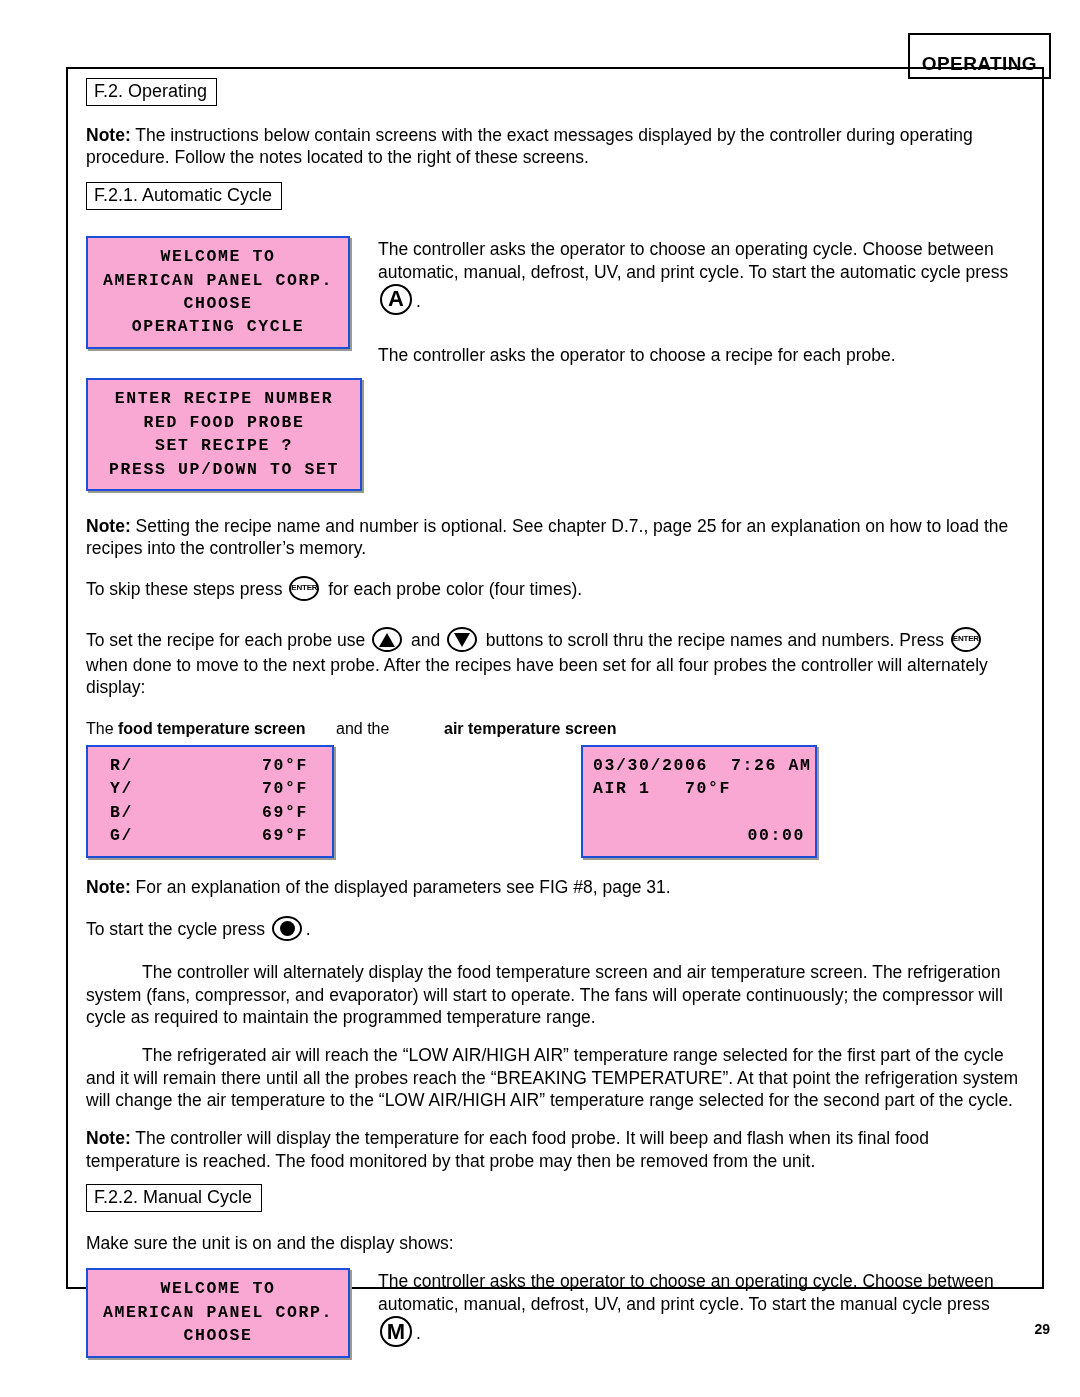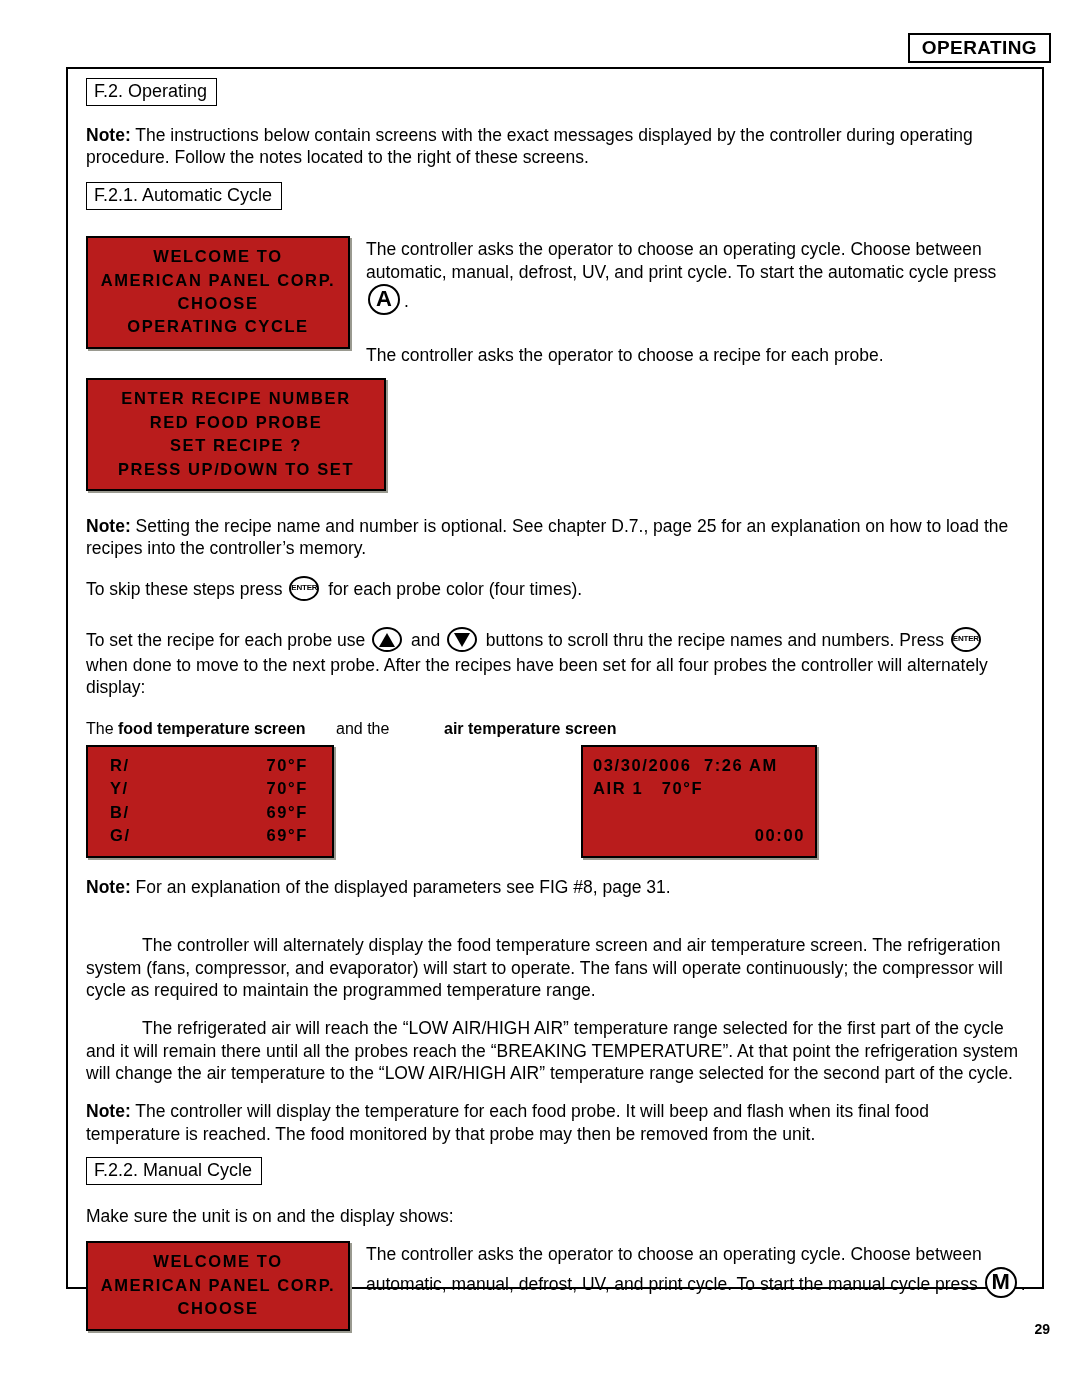--- a/index.html
+++ b/index.html
@@ -15,21 +15,21 @@
     color: #000000;
     overflow: hidden;
   }
 
   
   .page-header {
     position: absolute;
     top: 33px;
     right: 29px;
     border: 2px solid #000;
-    padding: 3px 12px 4px 12px;
+    padding: 19px 12px 4px 12px;
     font-size: 19px;
     font-weight: bold;
     letter-spacing: 0.4px;
     line-height: 1;
   }
 
   
   .page-frame {
     position: absolute;
     left: 66px;
@@ -175,46 +175,46 @@
     display: flex;
     align-items: center;
     justify-content: center;
     font-size: 22px;
     font-weight: bold;
     line-height: 1;
   }
 
   
   .lcd {
-    border: 2px solid #000000;
-    background: #b91c1c;
+    border: 2px solid #1d4ed8;
+    background: #f9a8d4;
     box-shadow: 2px 2px 0 #9a9a90;
     box-sizing: border-box;
-    font-family: Liberation Sans, sans-serif;
+    font-family: Liberation Mono, monospace;
     font-weight: bold;
     font-size: 16.5px;
     letter-spacing: 1.6px;
     line-height: 1.42;
     color: #000;
     padding: 7px 10px 8px 10px;
   }
   .lcd .row { white-space: pre; }
   .lcd .row.c { text-align: center; }
 
   .lcd-welcome { width: 264px; }
-  .lcd-recipe  { width: 300px; }
+  .lcd-recipe  { width: 276px; }
   .lcd-food    { width: 248px; }
   .lcd-air     { width: 236px; }
 
   
   .split { display: flex; align-items: flex-start; }
   .split .left { flex: 0 0 auto; }
   .split .right {
     flex: 1 1 auto;
-    padding-left: 16px;
+    padding-left: 28px;
     padding-top: 2px;
   }
 
   .temp-heads {
     display: flex;
     font-size: 16px;
     line-height: 1.28;
   }
   .temp-heads .h1 { width: 250px; }
   .temp-heads .h2 { width: 108px; }
@@ -347,20 +347,21 @@
       <div class="row" style="text-align:right;"><span>00:00</span></div>
     </div>
   </div>
 
   <div class="sp-18"></div>
 
   <p class="para"><b>Note:</b><span> For an explanation of the displayed parameters see FIG #8, page 31.</span></p>
 
   <div class="sp-18"></div>
 
+  <p class="para"><span>To start the cycle press </span><span class="key"><span class="ring"></span><span class="dot"></span></span><span>.</span></p>
 
   <div class="sp-18"></div>
 
   <p class="para indent">The controller will alternately display the food temperature screen and air temperature screen. The refrigeration system (fans, compressor, and evaporator) will start to operate. The fans will operate continuously; the compressor will cycle as required to maintain the programmed temperature range.</p>
 
   <div class="sp-16"></div>
 
   <p class="para indent">The refrigerated air will reach the “LOW AIR/HIGH AIR” temperature range selected for the first part of the cycle and it will remain there until all the probes reach the “BREAKING TEMPERATURE”. At that point the refrigeration system will change the air temperature to the “LOW AIR/HIGH AIR” temperature range selected for the second part of the cycle.</p>
 
   <div class="sp-16"></div>

